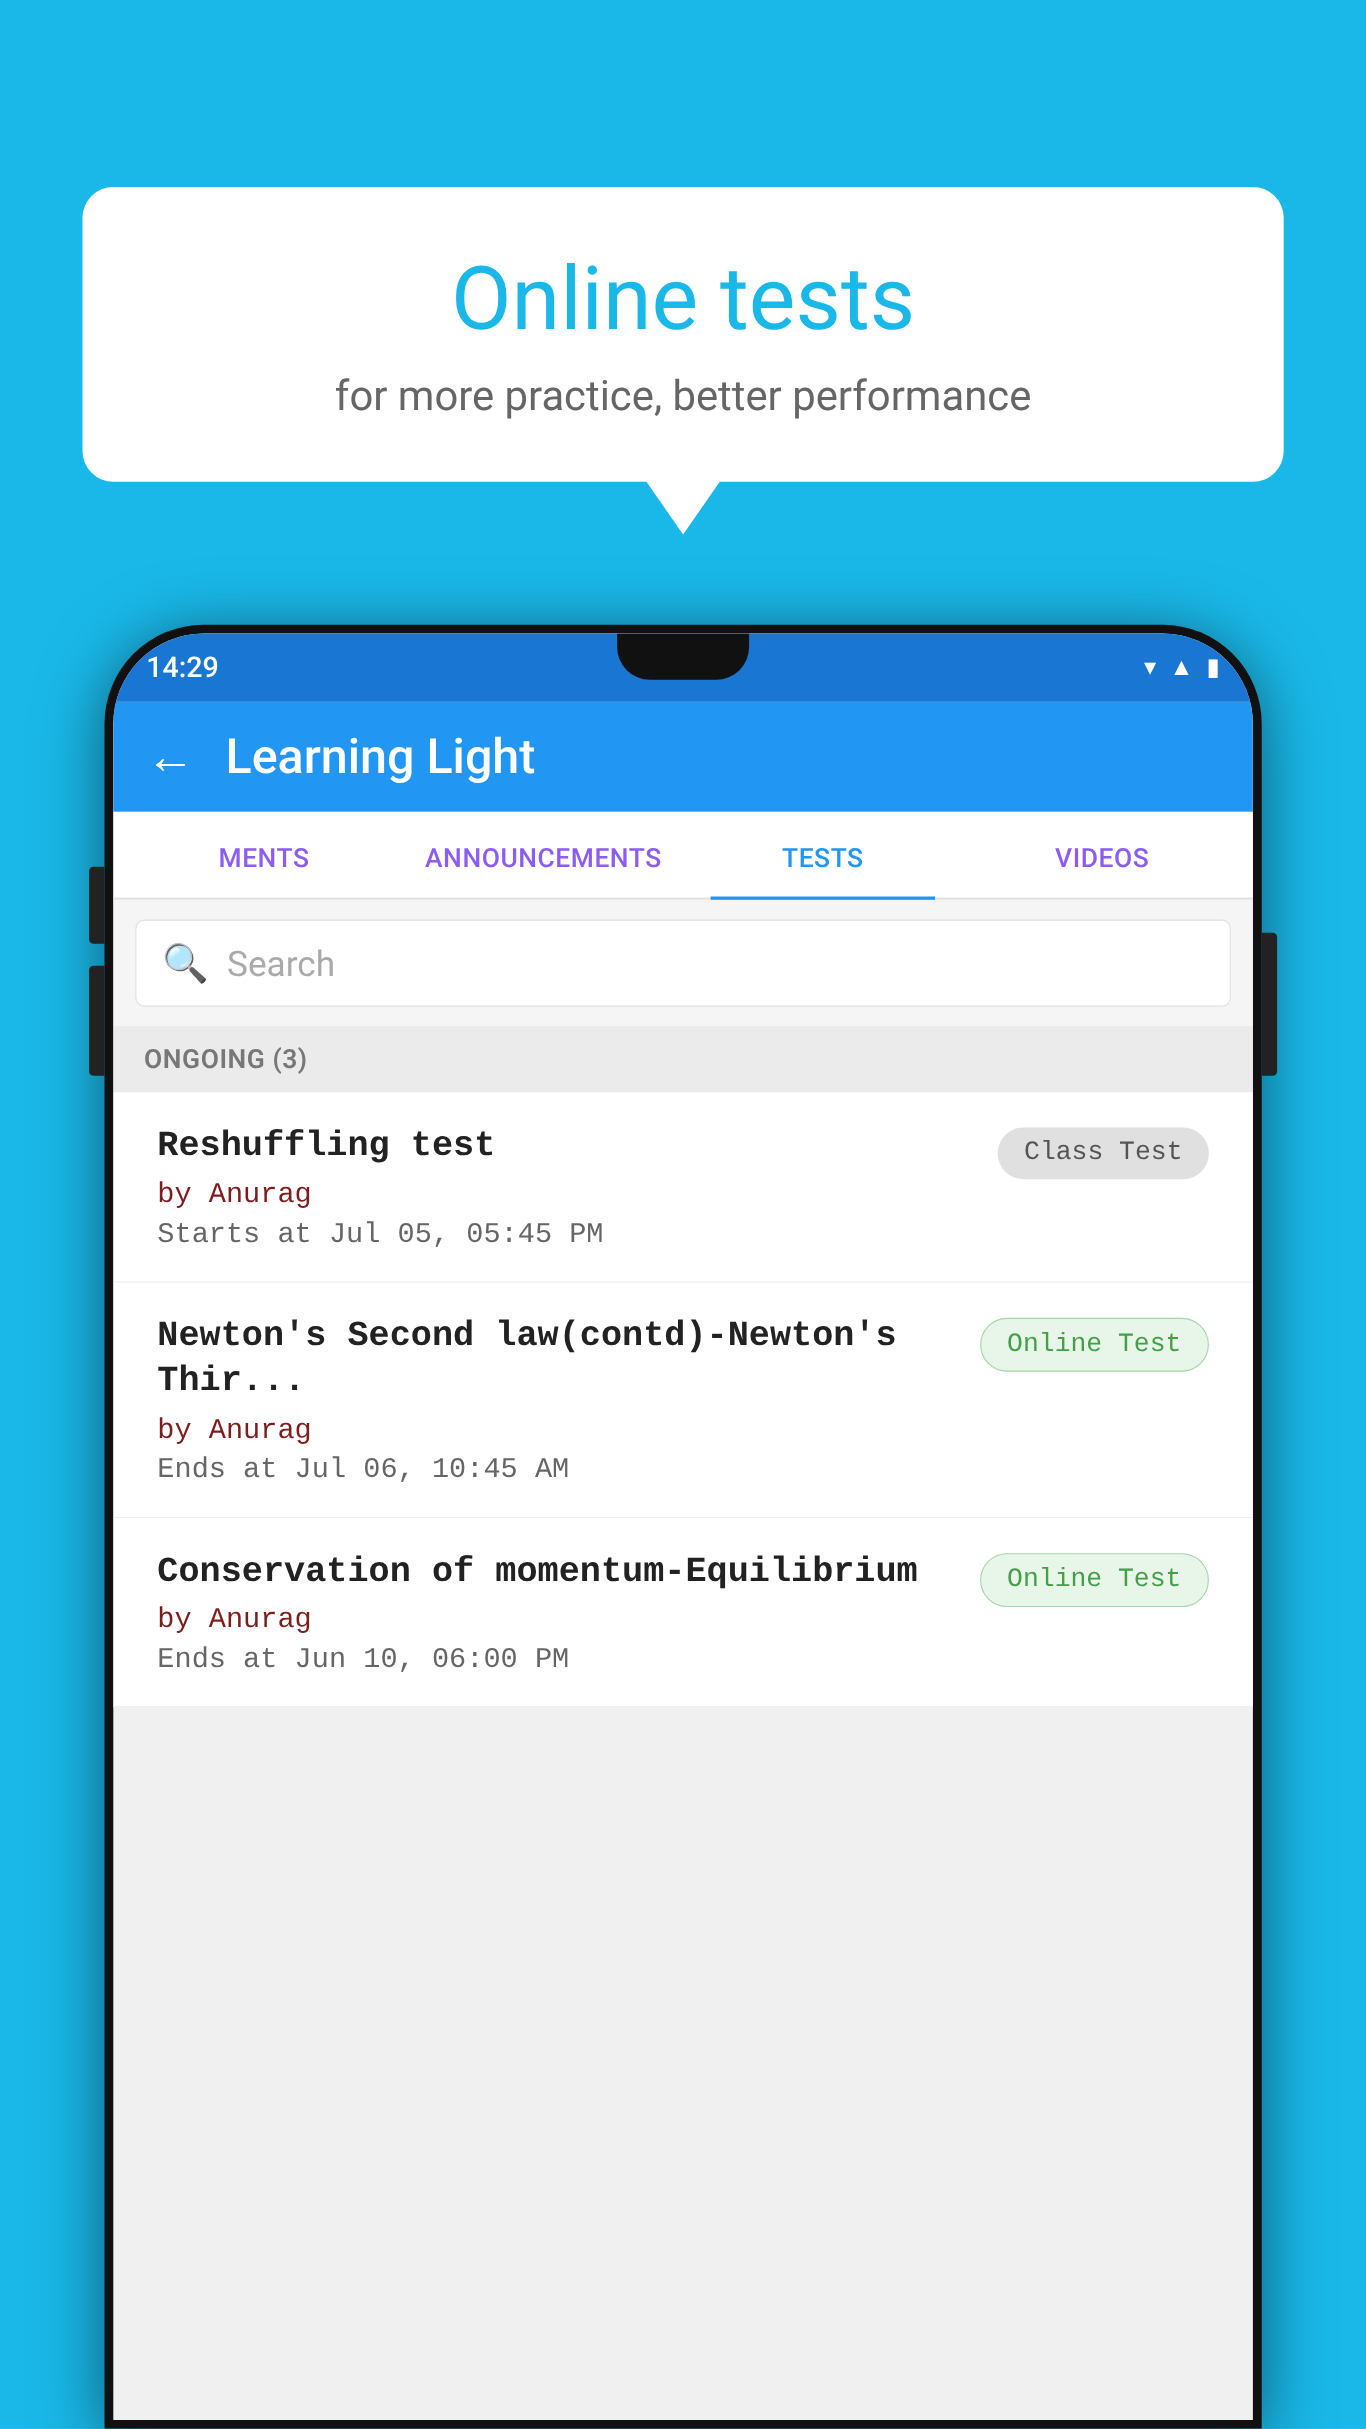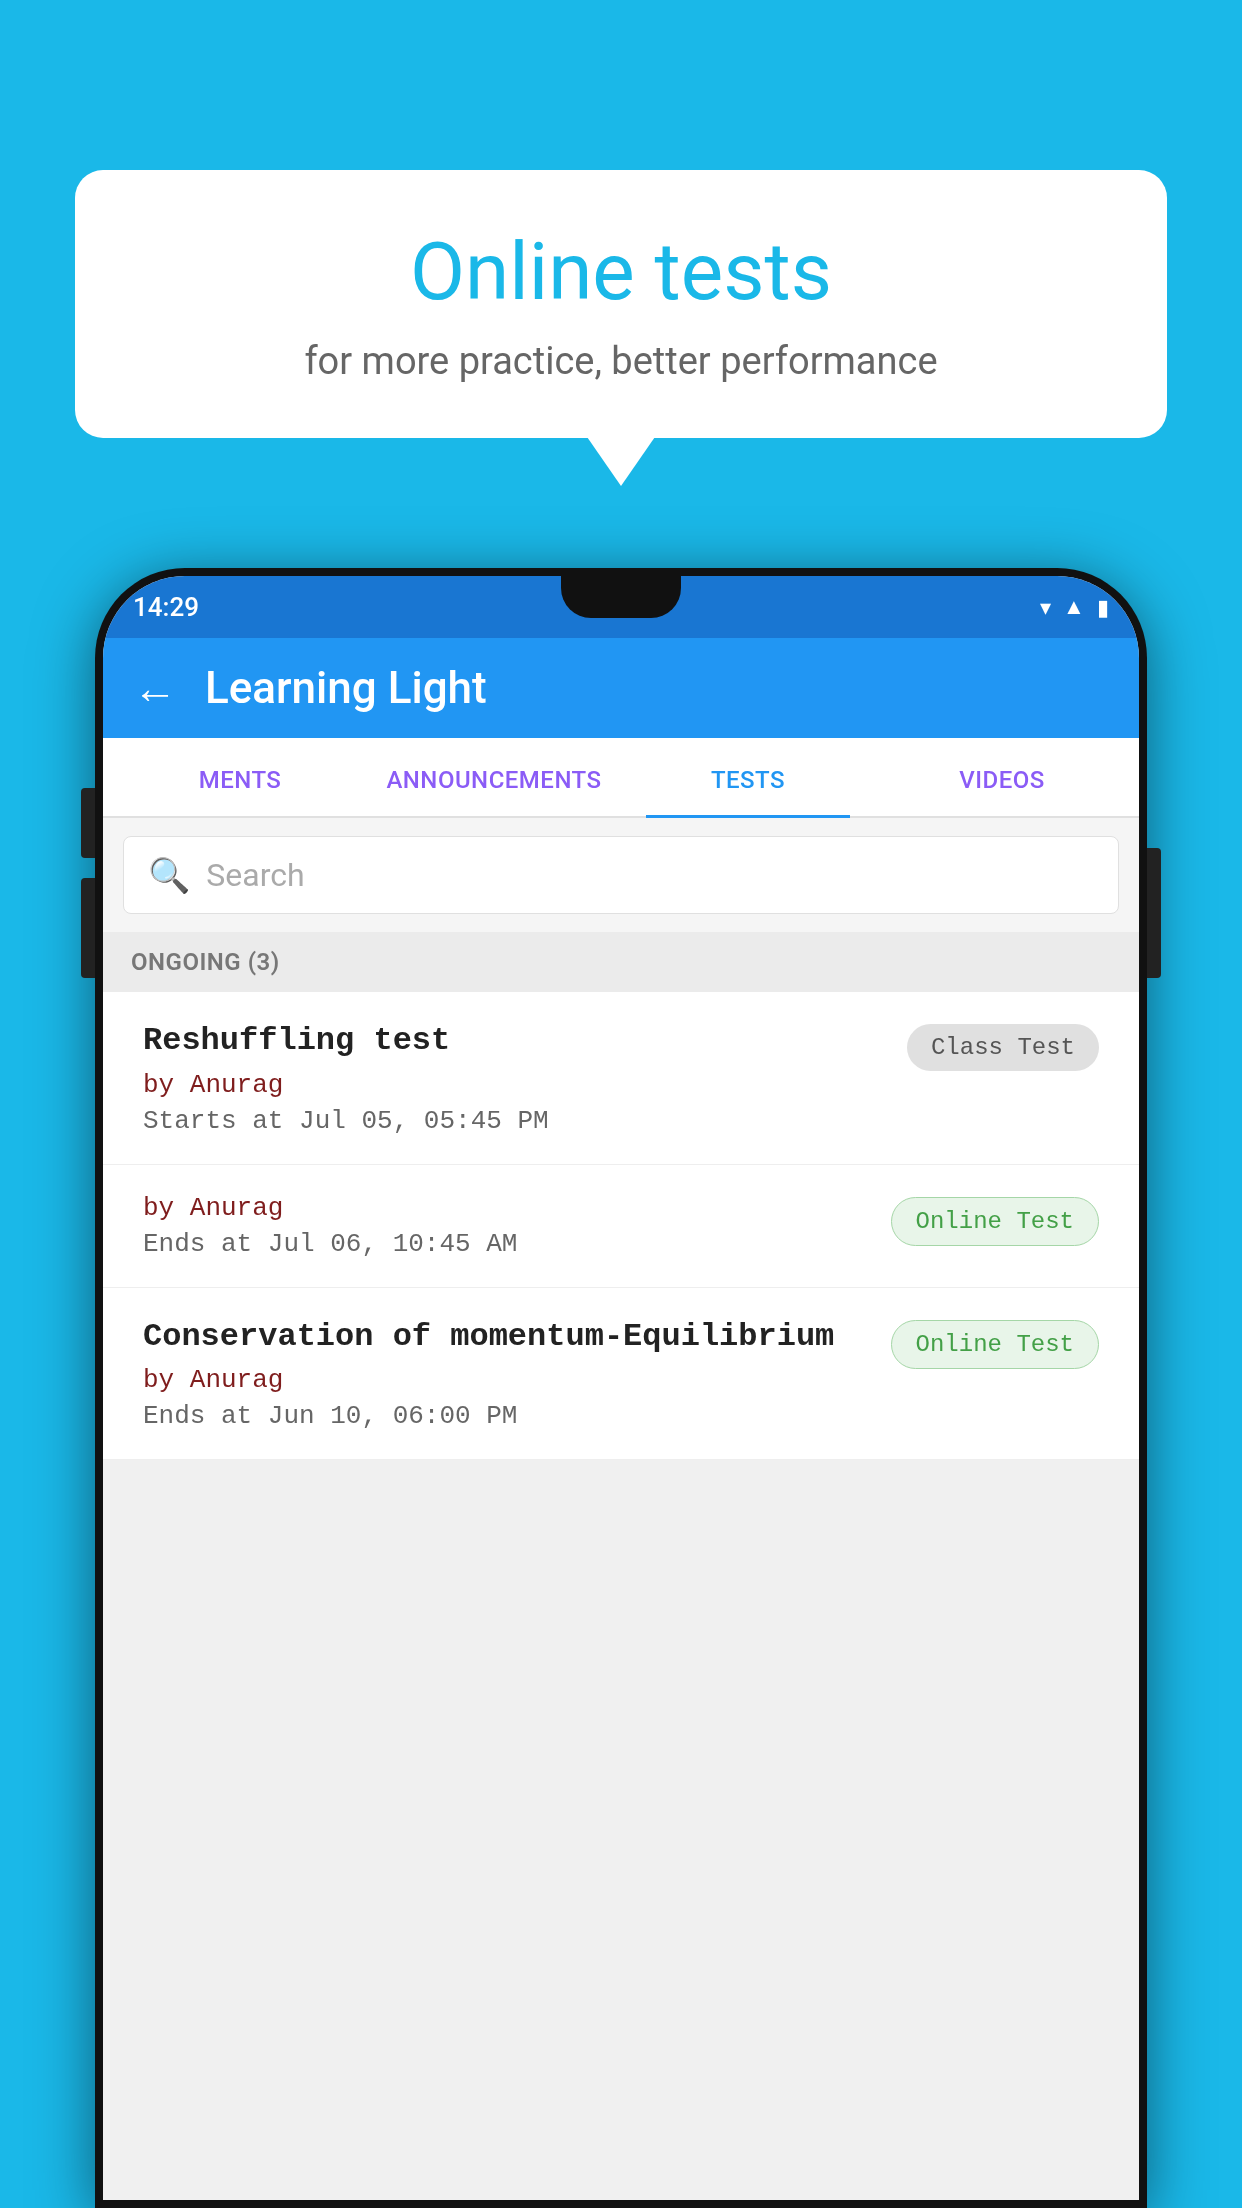--- a/index.html
+++ b/index.html
@@ -376,20 +376,21 @@
         <div class="test-item-content">
           <div class="test-item-name">Reshuffling test</div>
           <div class="test-item-author">by Anurag</div>
           <div class="test-item-date">Starts at  Jul 05, 05:45 PM</div>
         </div>
         <span class="test-badge badge-class-test">Class Test</span>
       </div>
 
       <div class="test-item">
         <div class="test-item-content">
+          <div class="test-item-name">Newton's Second law(contd)-Newton's Thir...</div>
           <div class="test-item-author">by Anurag</div>
           <div class="test-item-date">Ends at  Jul 06, 10:45 AM</div>
         </div>
         <span class="test-badge badge-online-test">Online Test</span>
       </div>
 
       <div class="test-item">
         <div class="test-item-content">
           <div class="test-item-name">Conservation of momentum-Equilibrium</div>
           <div class="test-item-author">by Anurag</div>

